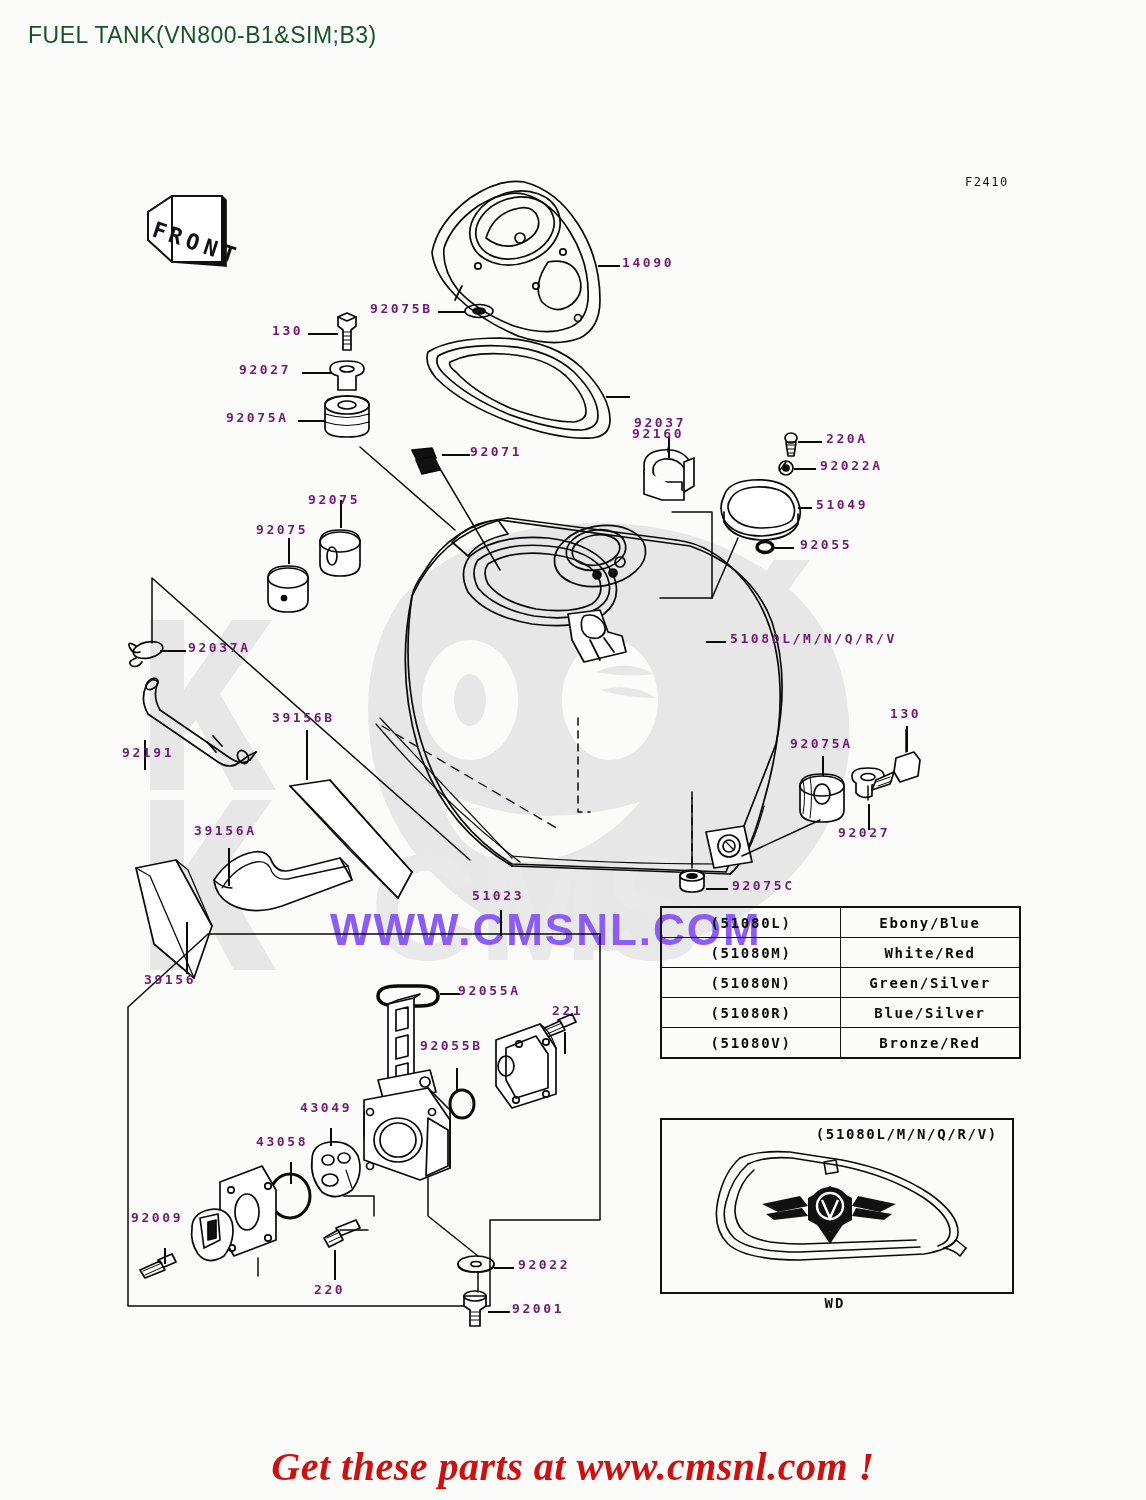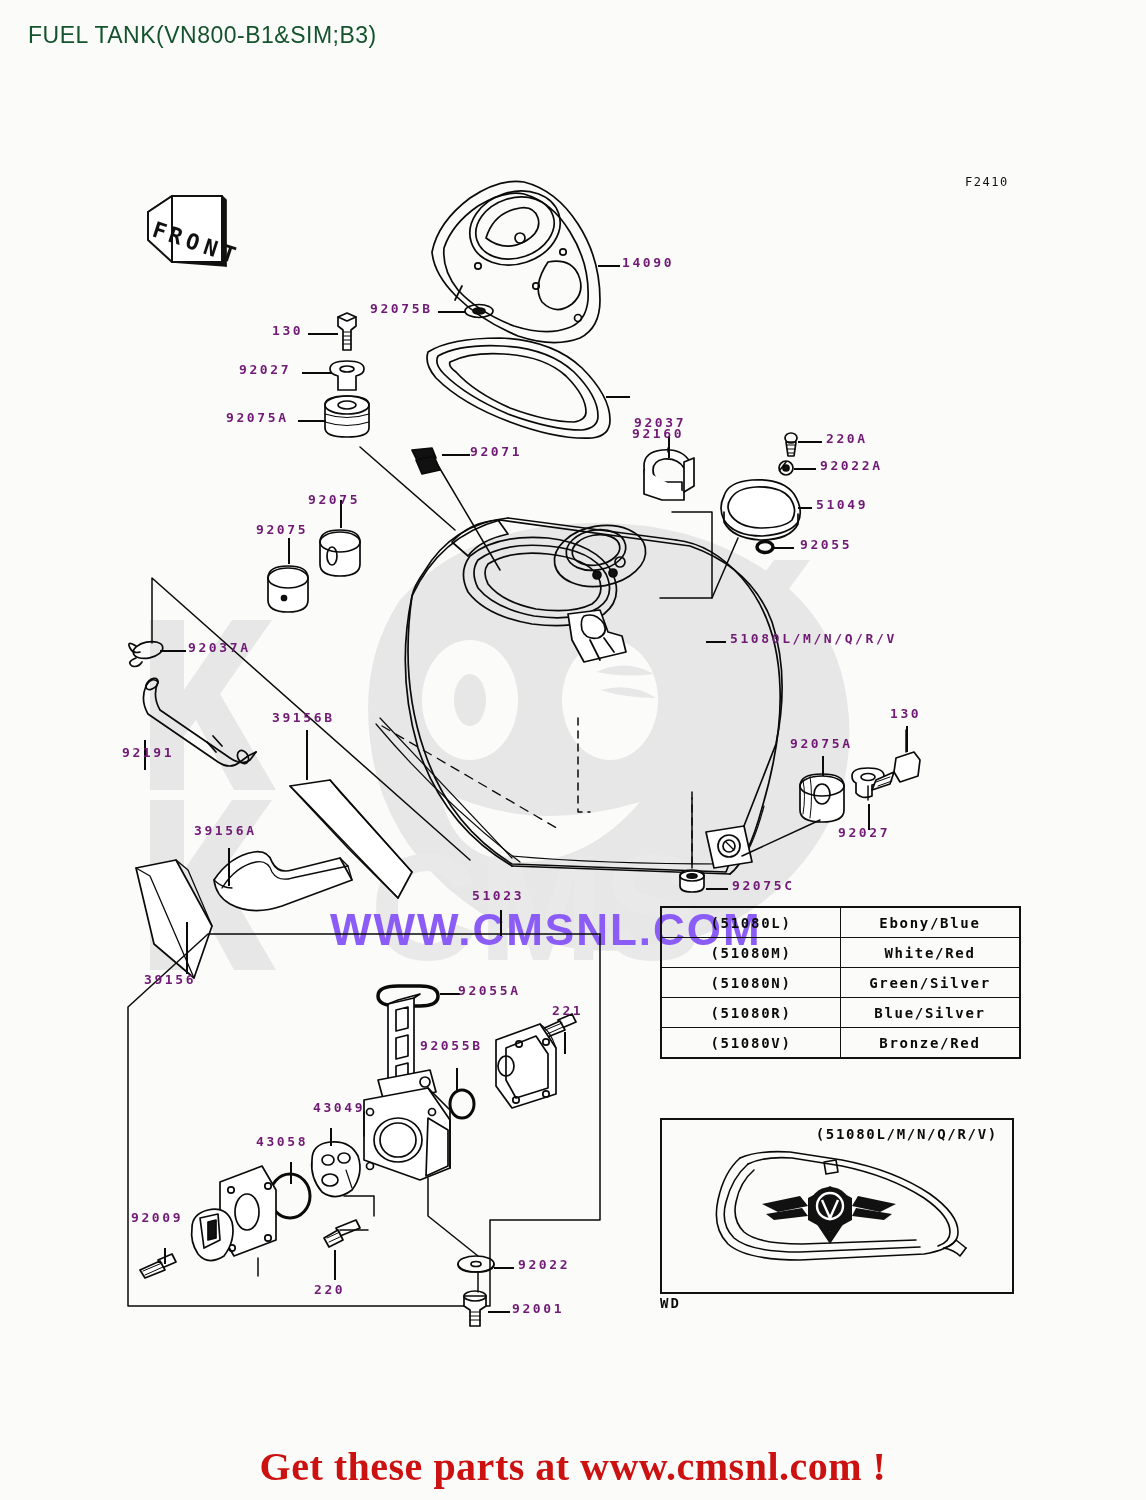--- a/index.html
+++ b/index.html
@@ -66,31 +66,32 @@
     border:2.5px solid #111;background:transparent;
   }
   .inset-code{
     position:absolute;right:14px;top:6px;
     font-family:"DejaVu Sans Mono",monospace;
     font-size:14px;letter-spacing:1.7px;font-weight:700;color:#0a0a0a;
     white-space:nowrap;
   }
   .inset-caption{
     position:absolute;left:660px;top:1295px;width:350px;
-    text-align:left;
+    text-align:center;
     font-family:"DejaVu Sans Mono",monospace;
     font-size:14px;letter-spacing:2px;font-weight:700;color:#0a0a0a;
   }
 
   .footer{
     position:absolute;left:0;top:1443px;width:1146px;
     text-align:center;
     font-family:"Liberation Serif",serif;
     font-size:40px;font-weight:700;color:#cc1111;
     letter-spacing:.5px;
+    font-style:italic;
   }
 </style>
 </head>
 <body>
 
 <div id="stage">
 
   <div class="title">FUEL TANK(VN800-B1&amp;SIM;B3)</div>
   <div class="sheetcode">F2410</div>
 
@@ -505,21 +506,21 @@
   <div class="lbl" style="left:144px;top:972px;">39156</div>
   <div class="lbl" style="left:730px;top:631px;">51080L/M/N/Q/R/V</div>
   <div class="lbl" style="left:790px;top:736px;">92075A</div>
   <div class="lbl" style="left:890px;top:706px;">130</div>
   <div class="lbl" style="left:838px;top:825px;">92027</div>
   <div class="lbl" style="left:732px;top:878px;">92075C</div>
   <div class="lbl" style="left:472px;top:888px;">51023</div>
   <div class="lbl" style="left:458px;top:983px;">92055A</div>
   <div class="lbl" style="left:420px;top:1038px;">92055B</div>
   <div class="lbl" style="left:552px;top:1003px;">221</div>
-  <div class="lbl" style="left:300px;top:1100px;margin-left:13px;">43049</div>
+  <div class="lbl" style="left:300px;top:1100px;">43049</div>
   <div class="lbl" style="left:256px;top:1134px;">43058</div>
   <div class="lbl" style="left:131px;top:1210px;">92009</div>
   <div class="lbl" style="left:314px;top:1282px;">220</div>
   <div class="lbl" style="left:518px;top:1257px;">92022</div>
   <div class="lbl" style="left:512px;top:1301px;">92001</div>
 
   <table class="ctable">
     <tbody>
       <tr>
         <td class="code">(51080L)</td>

